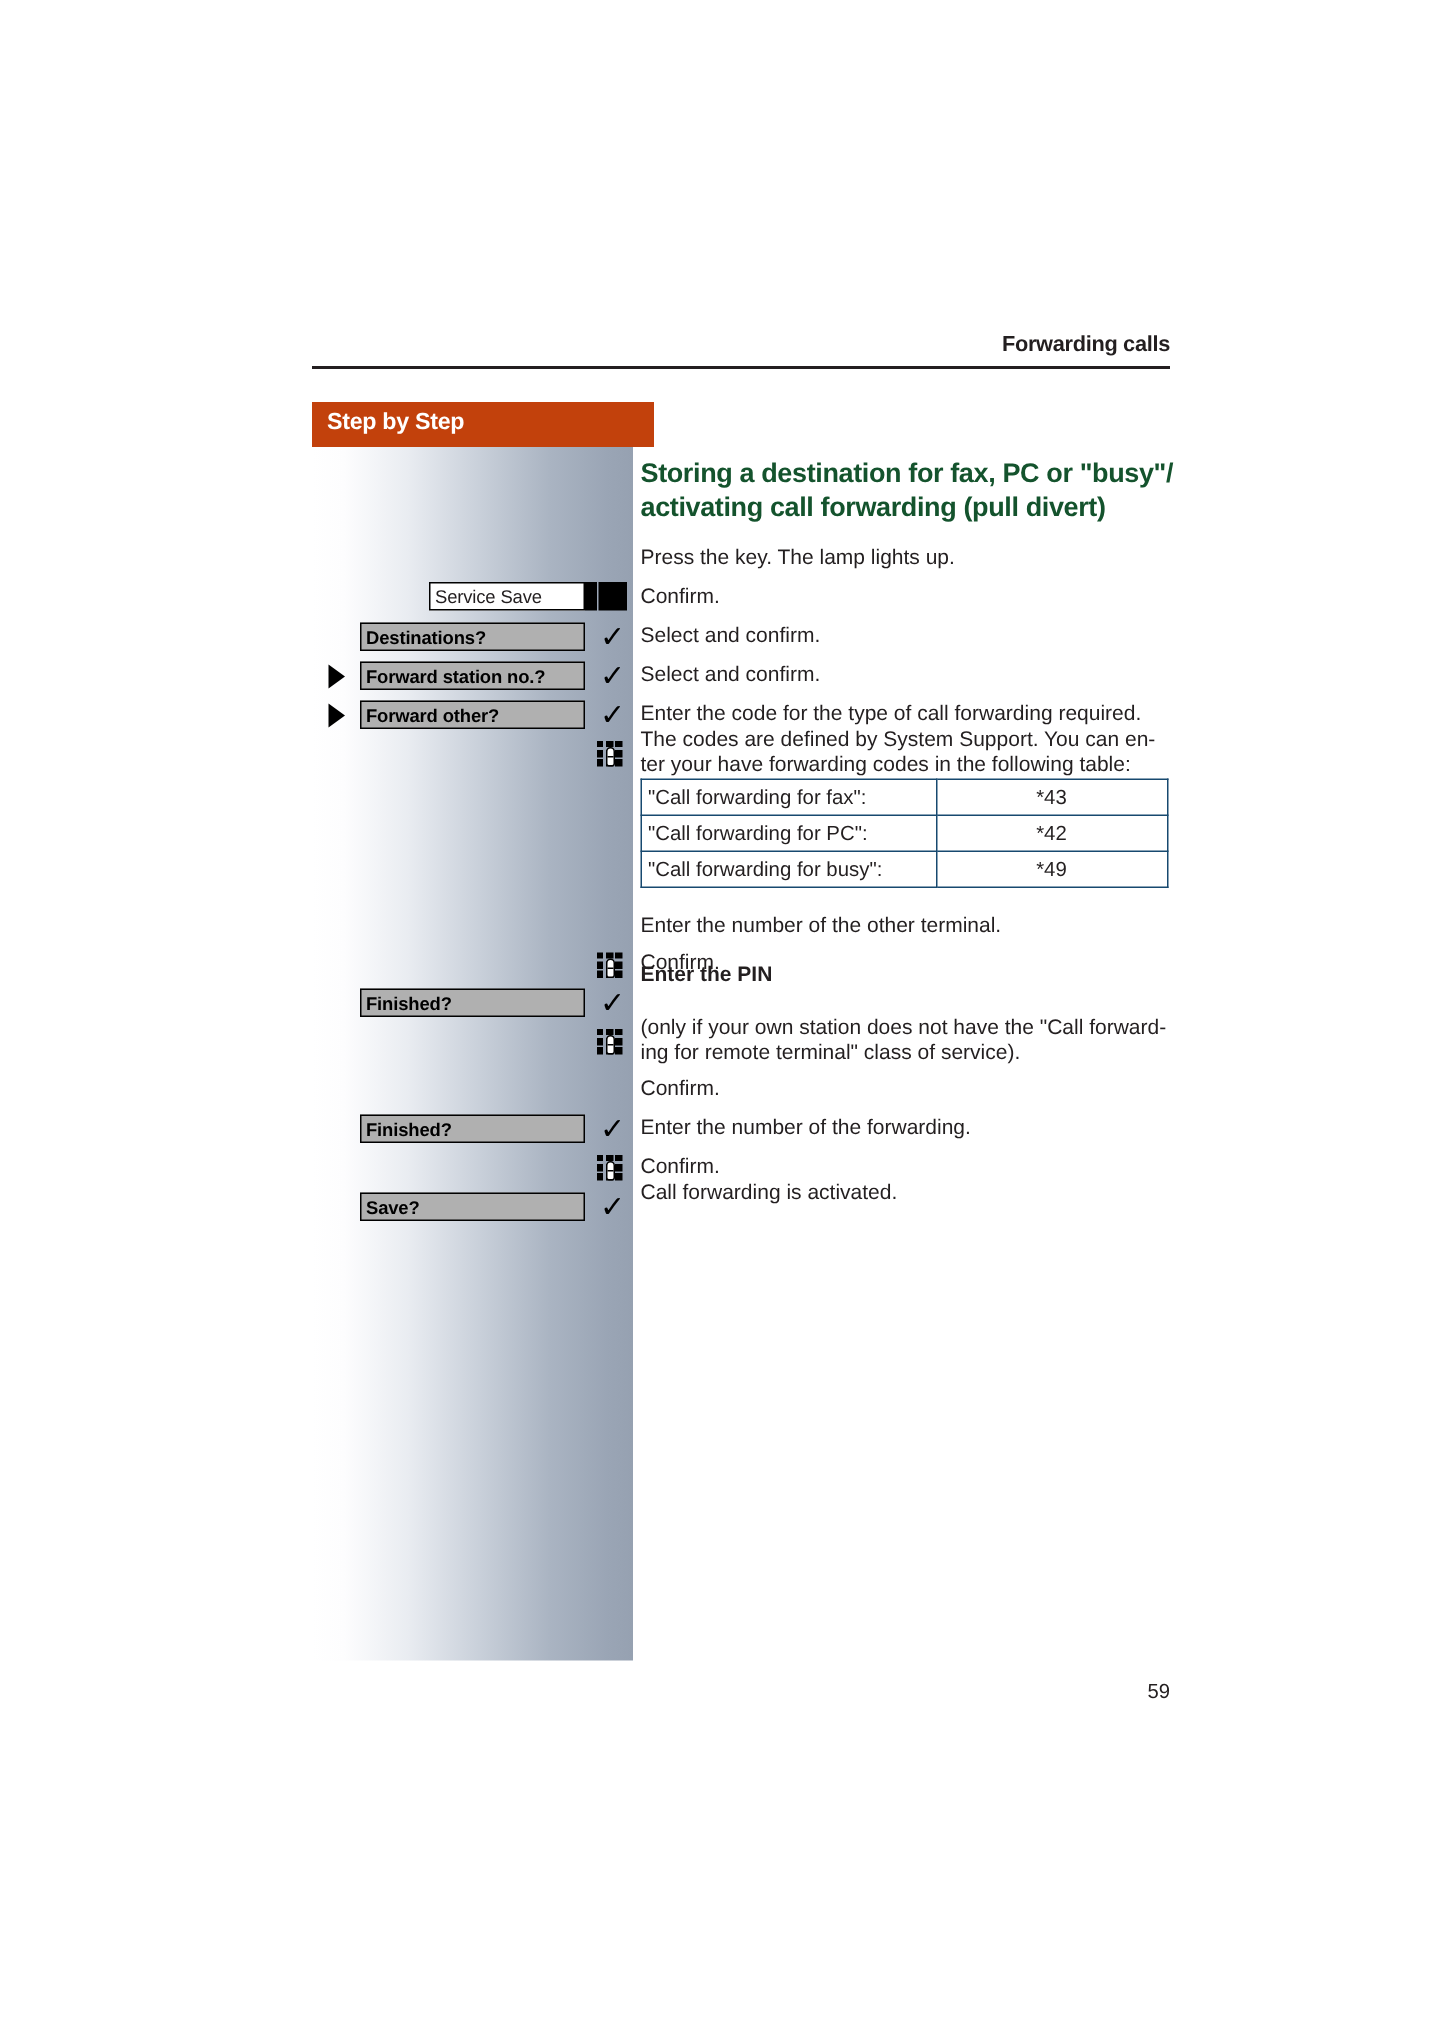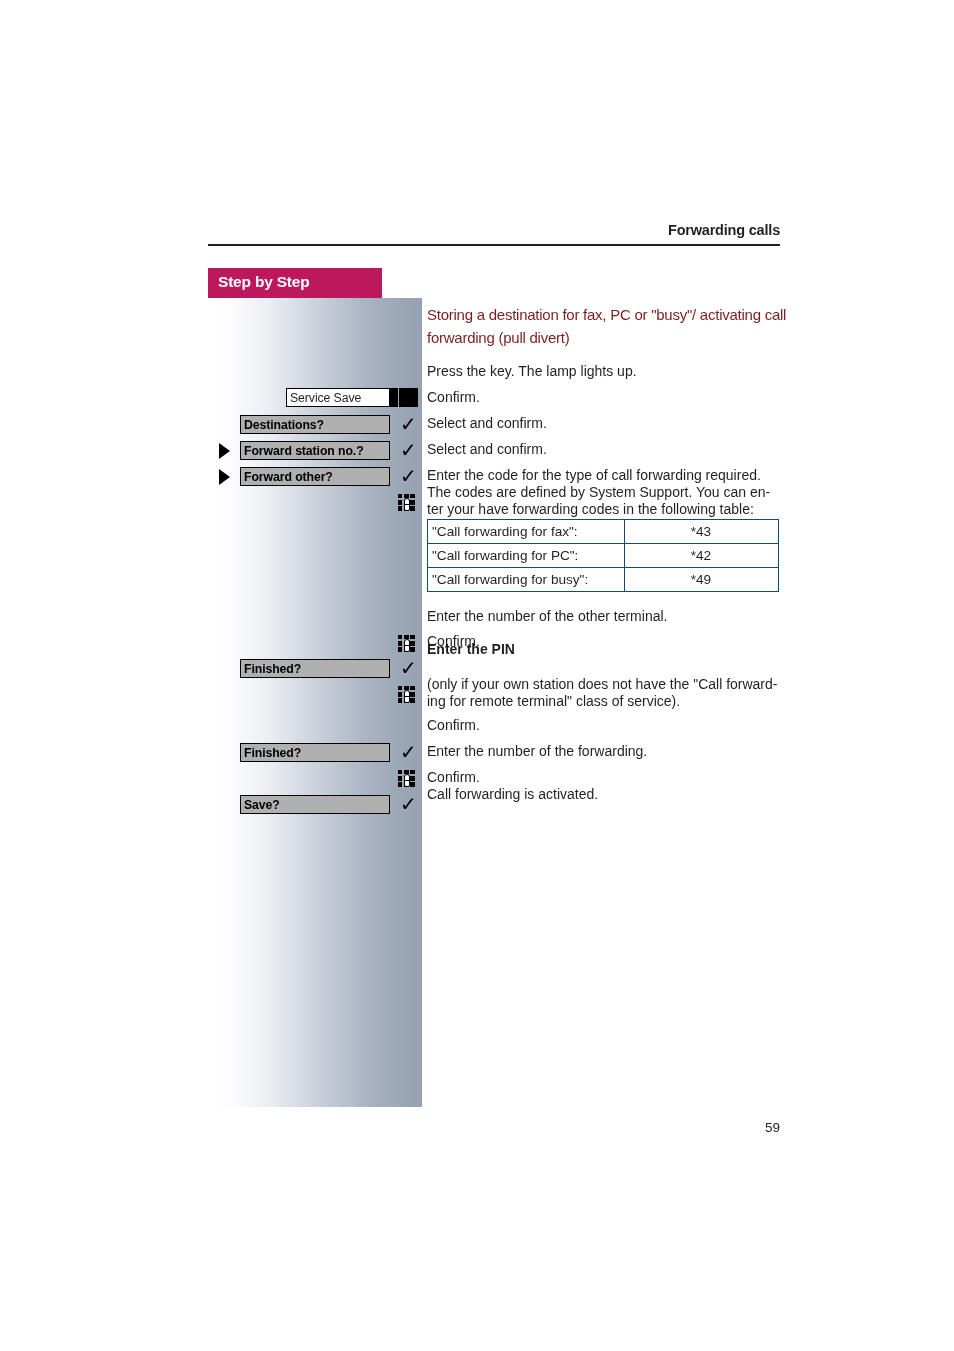--- a/index.html
+++ b/index.html
@@ -42,23 +42,23 @@
     position: absolute;
     left: 208px;
     top: 268px;
     width: 214px;
     height: 839px;
   }
   #sidebar-header {
     position: absolute;
     left: 0;
     top: 0;
-    width: 174px;
+    width: 228px;
     height: 30px;
-    background: #be185d;
+    background: #c2410c;
   }
   #sidebar-header-label {
     position: absolute;
     left: 10px;
     top: 5px;
     color: #ffffff;
     font-weight: bold;
     font-size: 15.5px;
     letter-spacing: -0.2px;
   }
@@ -203,23 +203,23 @@
     position: absolute;
     left: 427px;
     top: 268px;
     width: 353px;
   }
   #doc-title {
     position: absolute;
     left: 0;
     top: 36px;
     width: 360px;
-    color: #7f1d1d;
-    font-weight: normal;
-    font-size: 15px;
+    color: #14532d;
+    font-weight: bold;
+    font-size: 18px;
     line-height: 22.5px;
     letter-spacing: -0.25px;
   }
 
   .body-line {
     position: absolute;
     left: 0;
     width: 356px;
     font-size: 14px;
     line-height: 17.2px;

